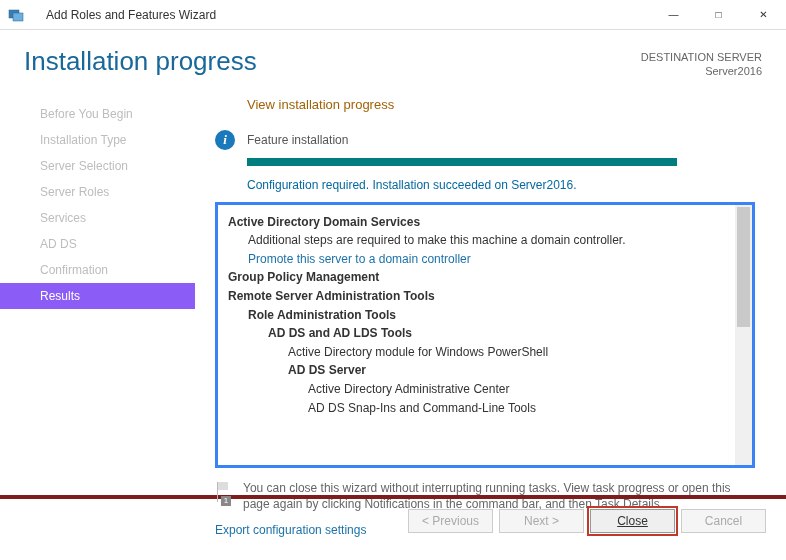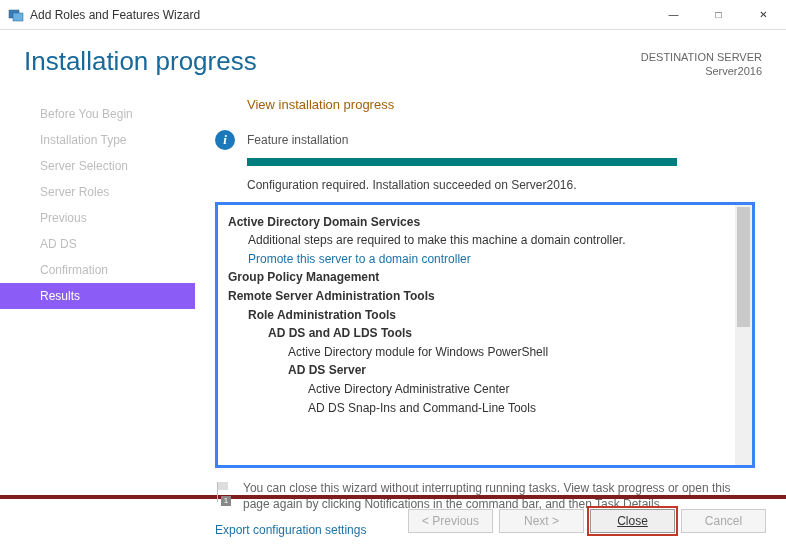--- a/index.html
+++ b/index.html
@@ -11,20 +11,21 @@
   height: 560px;
   overflow: hidden;
   color: #333;
 }
 .titlebar {
   height: 30px;
   display: flex;
   align-items: center;
   padding-left: 8px;
   border-bottom: 1px solid #ddd;
+  gap: 16px;
 }
 .titlebar .icon {
   width: 16px; height: 16px; margin-right: 6px;
 }
 .titlebar .title { flex: 1; font-size: 12px; color: #333; }
 .titlebar .controls { display: flex; }
 .titlebar .ctrl {
   width: 45px; height: 29px;
   display: flex; align-items: center; justify-content: center;
   font-family: "Segoe UI Symbol", sans-serif;
@@ -99,21 +100,21 @@
 }
 .status-text { color: #555; font-size: 12px; }
 .progress-track {
   height: 8px;
   background: #007d7e;
   margin: 6px 0 12px 32px;
   width: 430px;
 }
 .config-msg {
   margin-left: 32px;
-  color: #404040;
+  color: #0369a1;
   font-size: 12px;
   margin-bottom: 10px;
 }
 .results-box {
   border: 3px solid #3b82f6;
   width: 540px;
   height: 266px;
   position: relative;
   overflow: hidden;
 }
@@ -230,21 +231,21 @@
     <div>Server2016</div>
   </div>
 </div>
 
 <div class="body-row">
   <div class="sidebar">
     <div class="sidebar-item">Before You Begin</div>
     <div class="sidebar-item">Installation Type</div>
     <div class="sidebar-item">Server Selection</div>
     <div class="sidebar-item">Server Roles</div>
-    <div class="sidebar-item">Previous</div>
+    <div class="sidebar-item">Services</div>
     <div class="sidebar-item">AD DS</div>
     <div class="sidebar-item">Confirmation</div>
     <div class="sidebar-item active">Results</div>
   </div>
 
   <div class="main">
     <div class="heading">View installation progress</div>
 
     <div class="status-line">
       <div class="info-icon">i</div>

